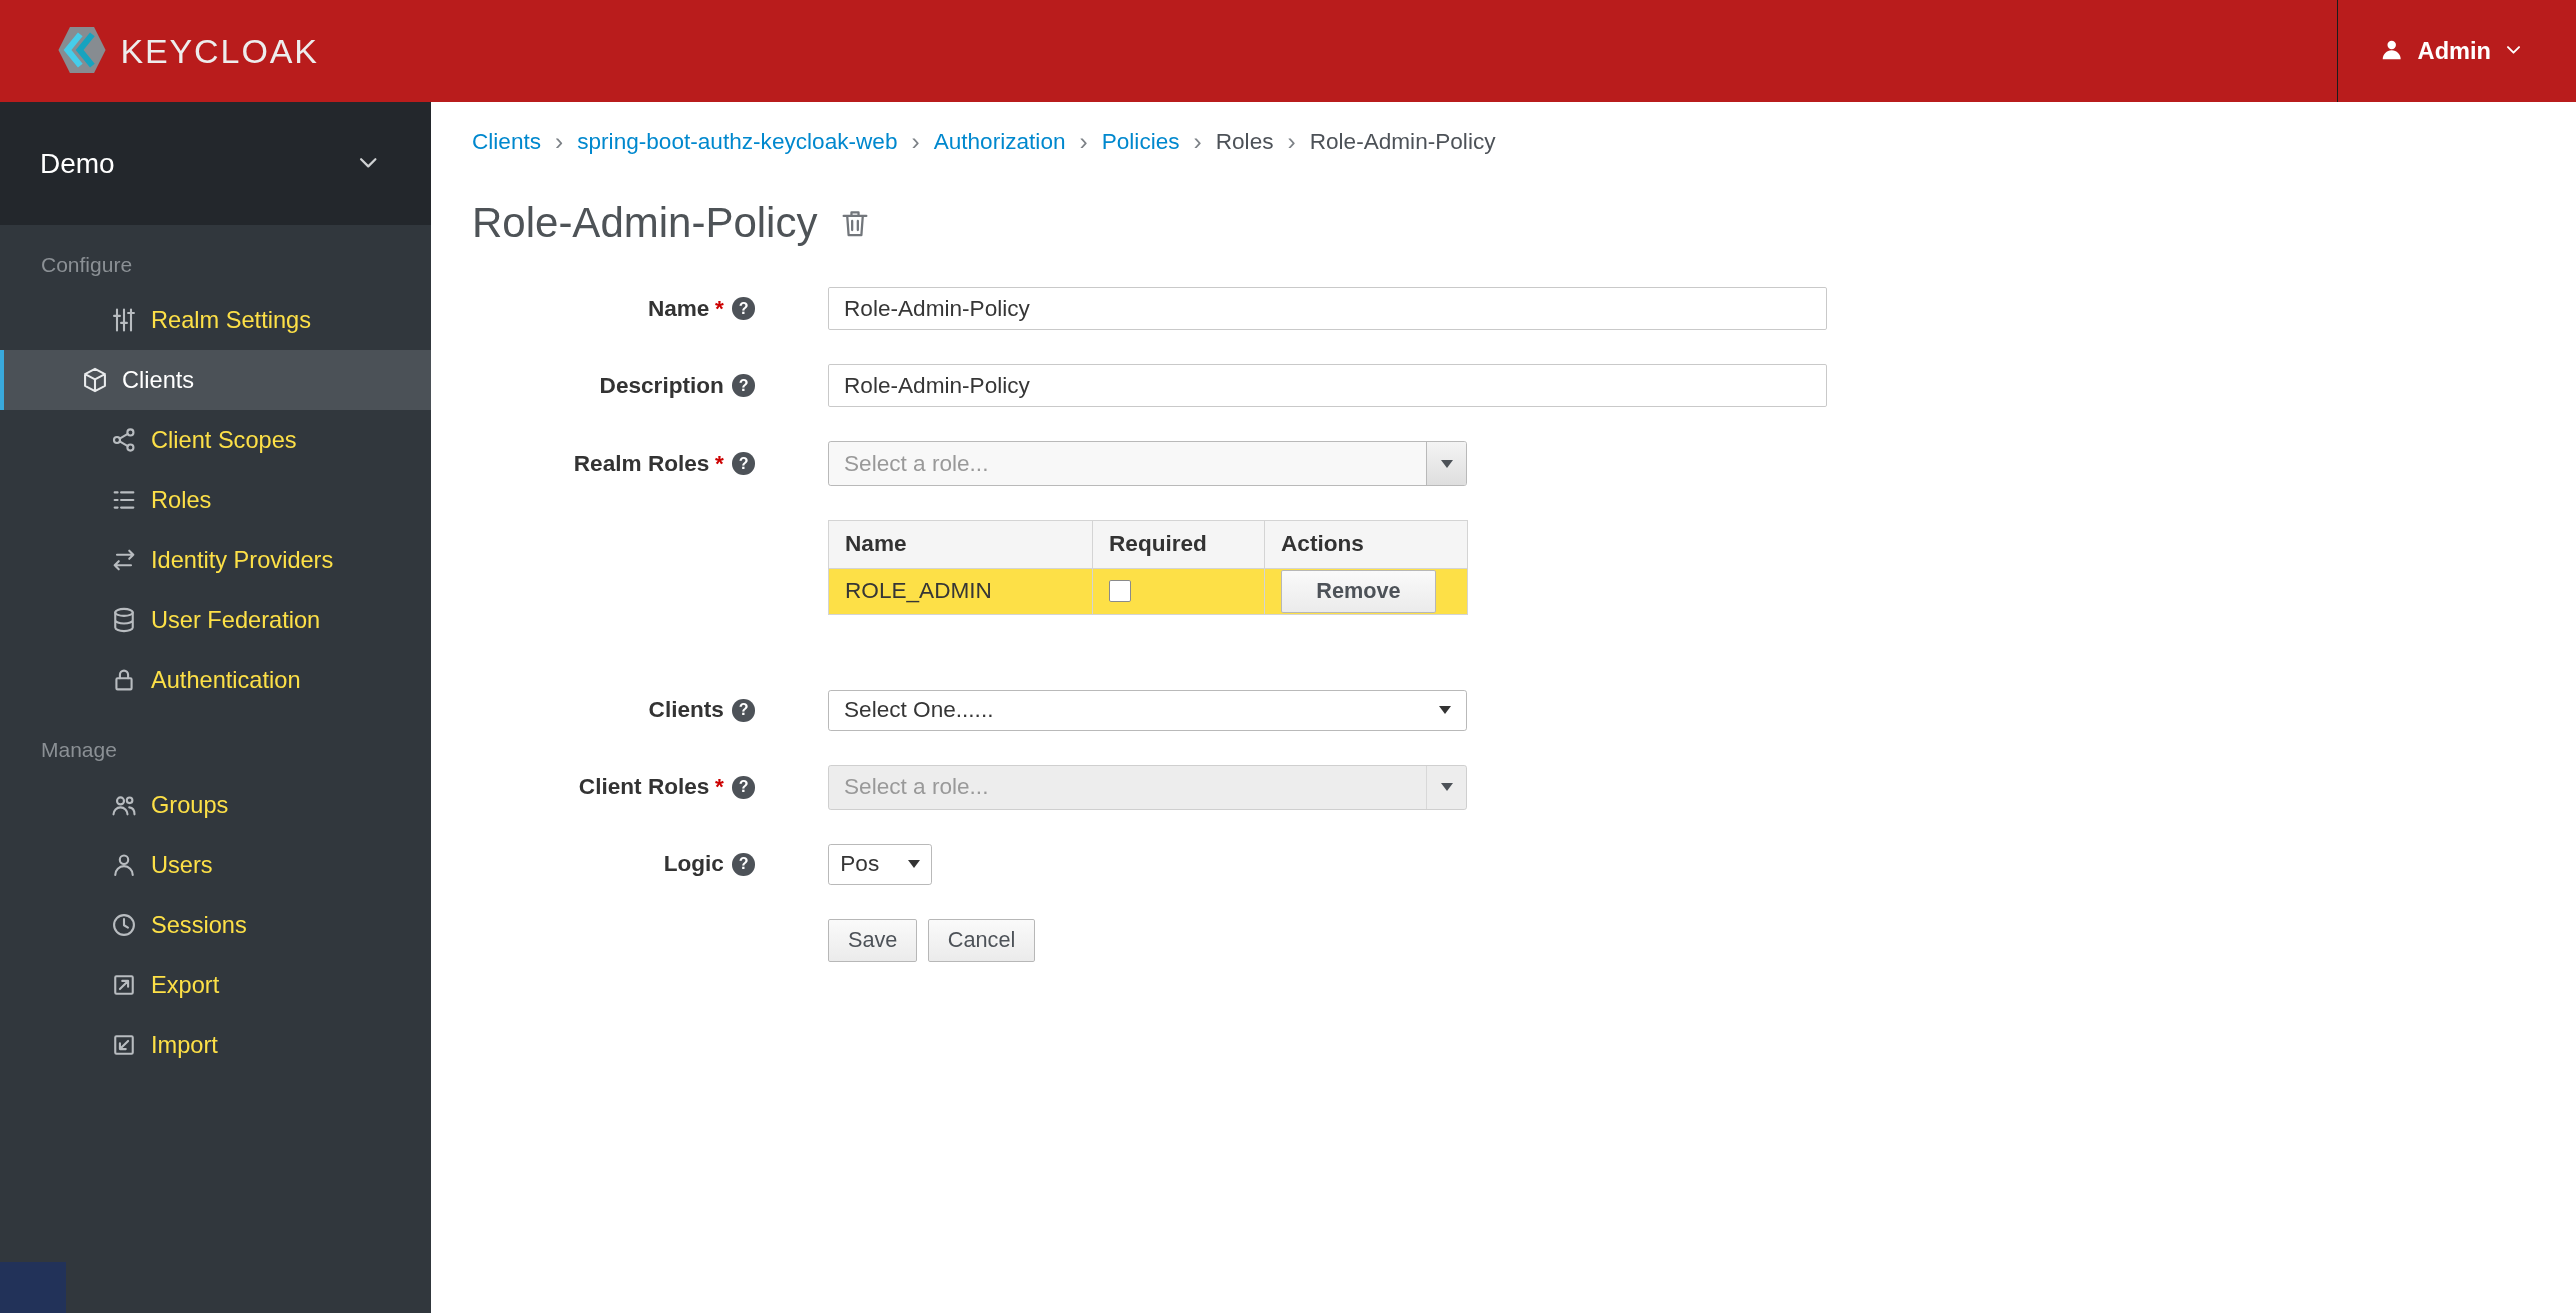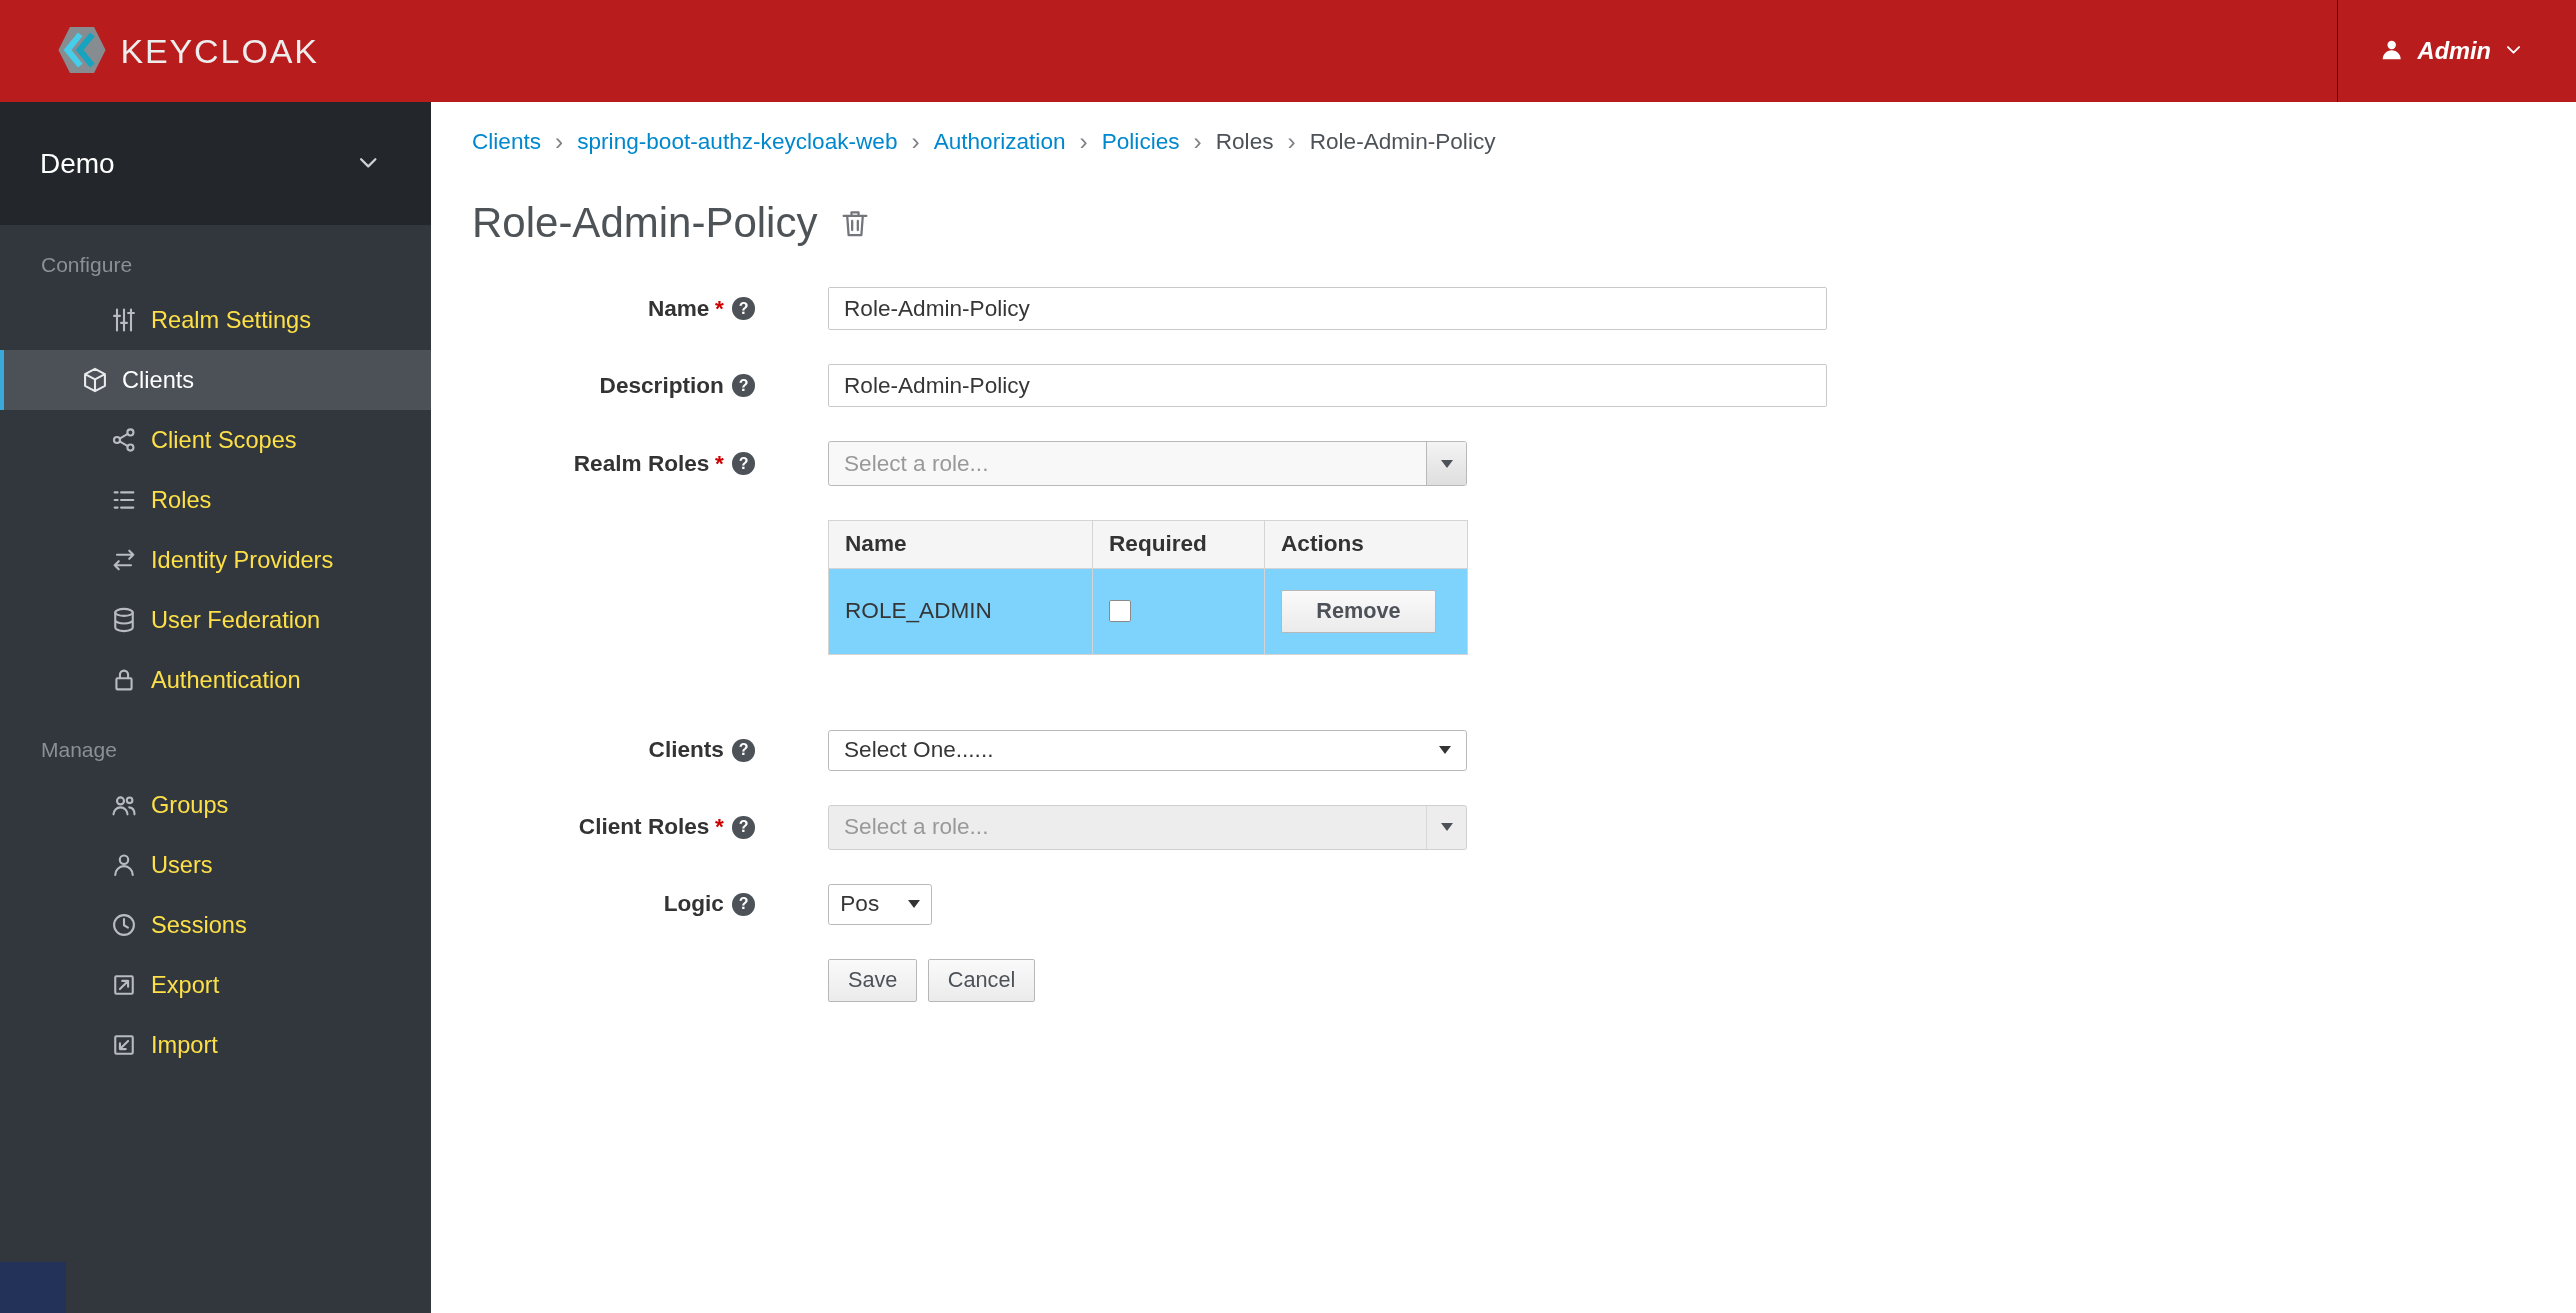--- a/index.html
+++ b/index.html
@@ -6,21 +6,21 @@
   html,body { width:2576px; height:1313px; }
   body { font-family:"Liberation Sans","DejaVu Sans",sans-serif; background:#fff; overflow:hidden; }
   .screen { position:relative; width:2576px; height:1313px; background:#fff; }
 
   
   .topbar { position:absolute; top:0; left:0; width:100%; height:102px; background:#b91c1c;
             display:flex; align-items:center; justify-content:space-between; padding:0 53px; z-index:5; }
   .logo { display:flex; align-items:center; gap:9.4px; cursor:pointer; }
   .logo-text { color:#ededed; font-size:34px; letter-spacing:1.9px; font-weight:400; }
   .user-menu { display:flex; align-items:center; gap:13px; color:#fff; height:102px;
-               padding-left:41px; border-left:0.9px solid #1c1c1c; cursor:pointer;font-style:italic; }
+               padding-left:41px; border-left:0.9px solid #1c1c1c; cursor:pointer; }
   .user-menu .label { font-size:23.6px; font-weight:700; color:#fff; }
 
   
   .sidebar { position:absolute; top:102px; left:0; width:431px; height:1212px; background:#31373d; }
   .realm-selector { height:123px; background:#23272c; display:flex; align-items:center;
                     justify-content:space-between; padding:0 51px 0 40px; cursor:pointer; }
   .realm-name { color:#ffffff; font-size:28px; font-weight:400; }
   .nav-section-label { margin:28px 0 13px 41px; color:#8b9095; font-size:21px; }
   .nav-item { height:60px; display:flex; align-items:center; padding-left:110px; cursor:pointer; color:#fde047; }
   .nav-item .nav-icon { width:28px; height:28px; margin-right:13px; color:#b8bcc0; flex:0 0 auto; }
@@ -69,21 +69,21 @@
   .select-control { width:639px; height:41px; border:0.9px solid #b9b9b9; border-radius:2.8px; background:#fff;
                     display:flex; align-items:center; justify-content:space-between; padding:13px 15px;
                     font-size:22.6px; color:#363636; cursor:pointer; }
   .select-control.small { width:104px; padding:0 11.3px; }
   .select-control .caret { border-top-color:#333; }
 
   .roles-table-wrap { margin-left:356px; margin-bottom:75px; }
   table.roles-table { border-collapse:collapse; font-size:22.6px; }
   .roles-table th { background:#f5f5f5; border:0.9px solid #d4d4d4; text-align:left; font-weight:700;
                     color:#333; padding:10.4px 16px; }
-  .roles-table td { background:#7dd3fc; border:0.9px solid #d4d4d4; color:#363636; padding:21px 16px; }
+  .roles-table td { background:#fde047; border:0.9px solid #d4d4d4; color:#363636; padding:1px 16px; }
   .col-name { width:264px; } .col-req { width:172px; } .col-act { width:203px; }
   .req-checkbox { appearance:none; -webkit-appearance:none; width:21.7px; height:21.7px; border:0.9px solid #8a8a8a;
                   border-radius:1.9px; background:#fff; cursor:pointer; display:block; }
   .btn { background:linear-gradient(#fafafa,#ebebeb); border:0.9px solid #b7b7b7; border-radius:1.9px;
          color:#4d5258; font-size:21.7px; font-family:inherit; padding:7.5px 19px; cursor:pointer; }
   .btn.remove { font-weight:700; width:155px; padding:7.5px 0; text-align:center; }
   .form-actions { margin-left:356px; display:flex; gap:10.4px; margin-top:0; }
 
   .icon-stroke { fill:none; stroke:currentColor; stroke-width:1.8; stroke-linecap:round; stroke-linejoin:round; }
 </style>

